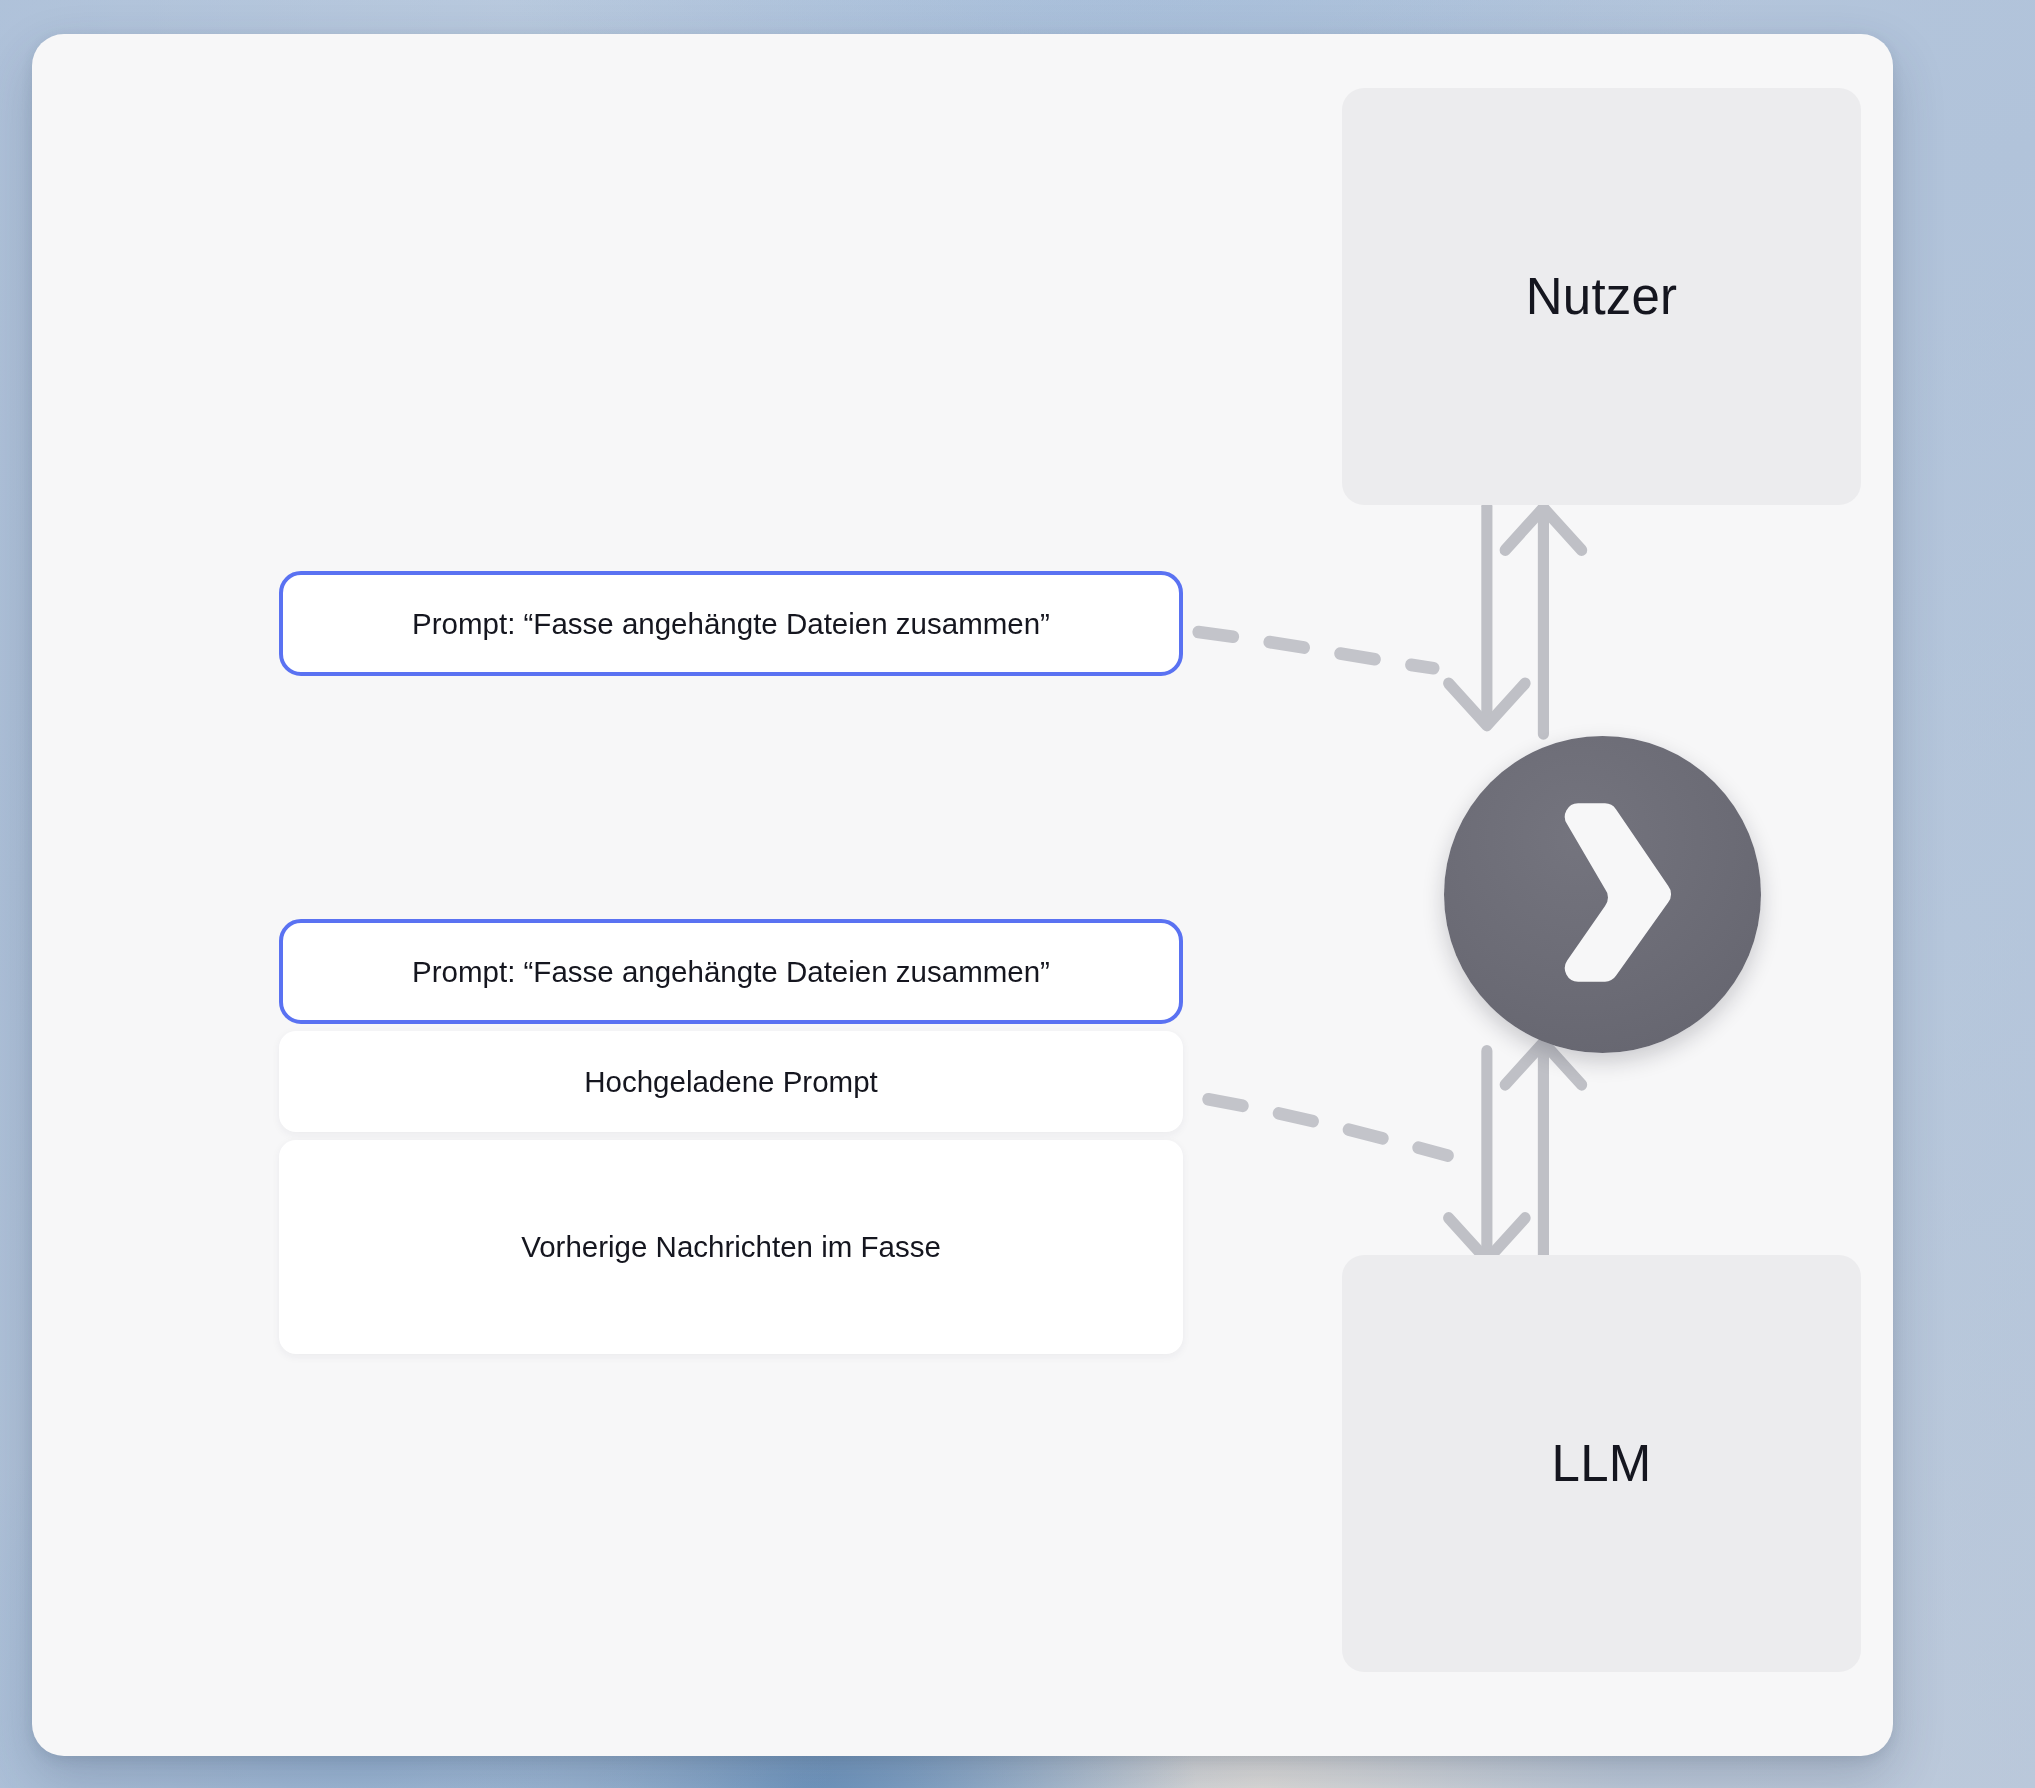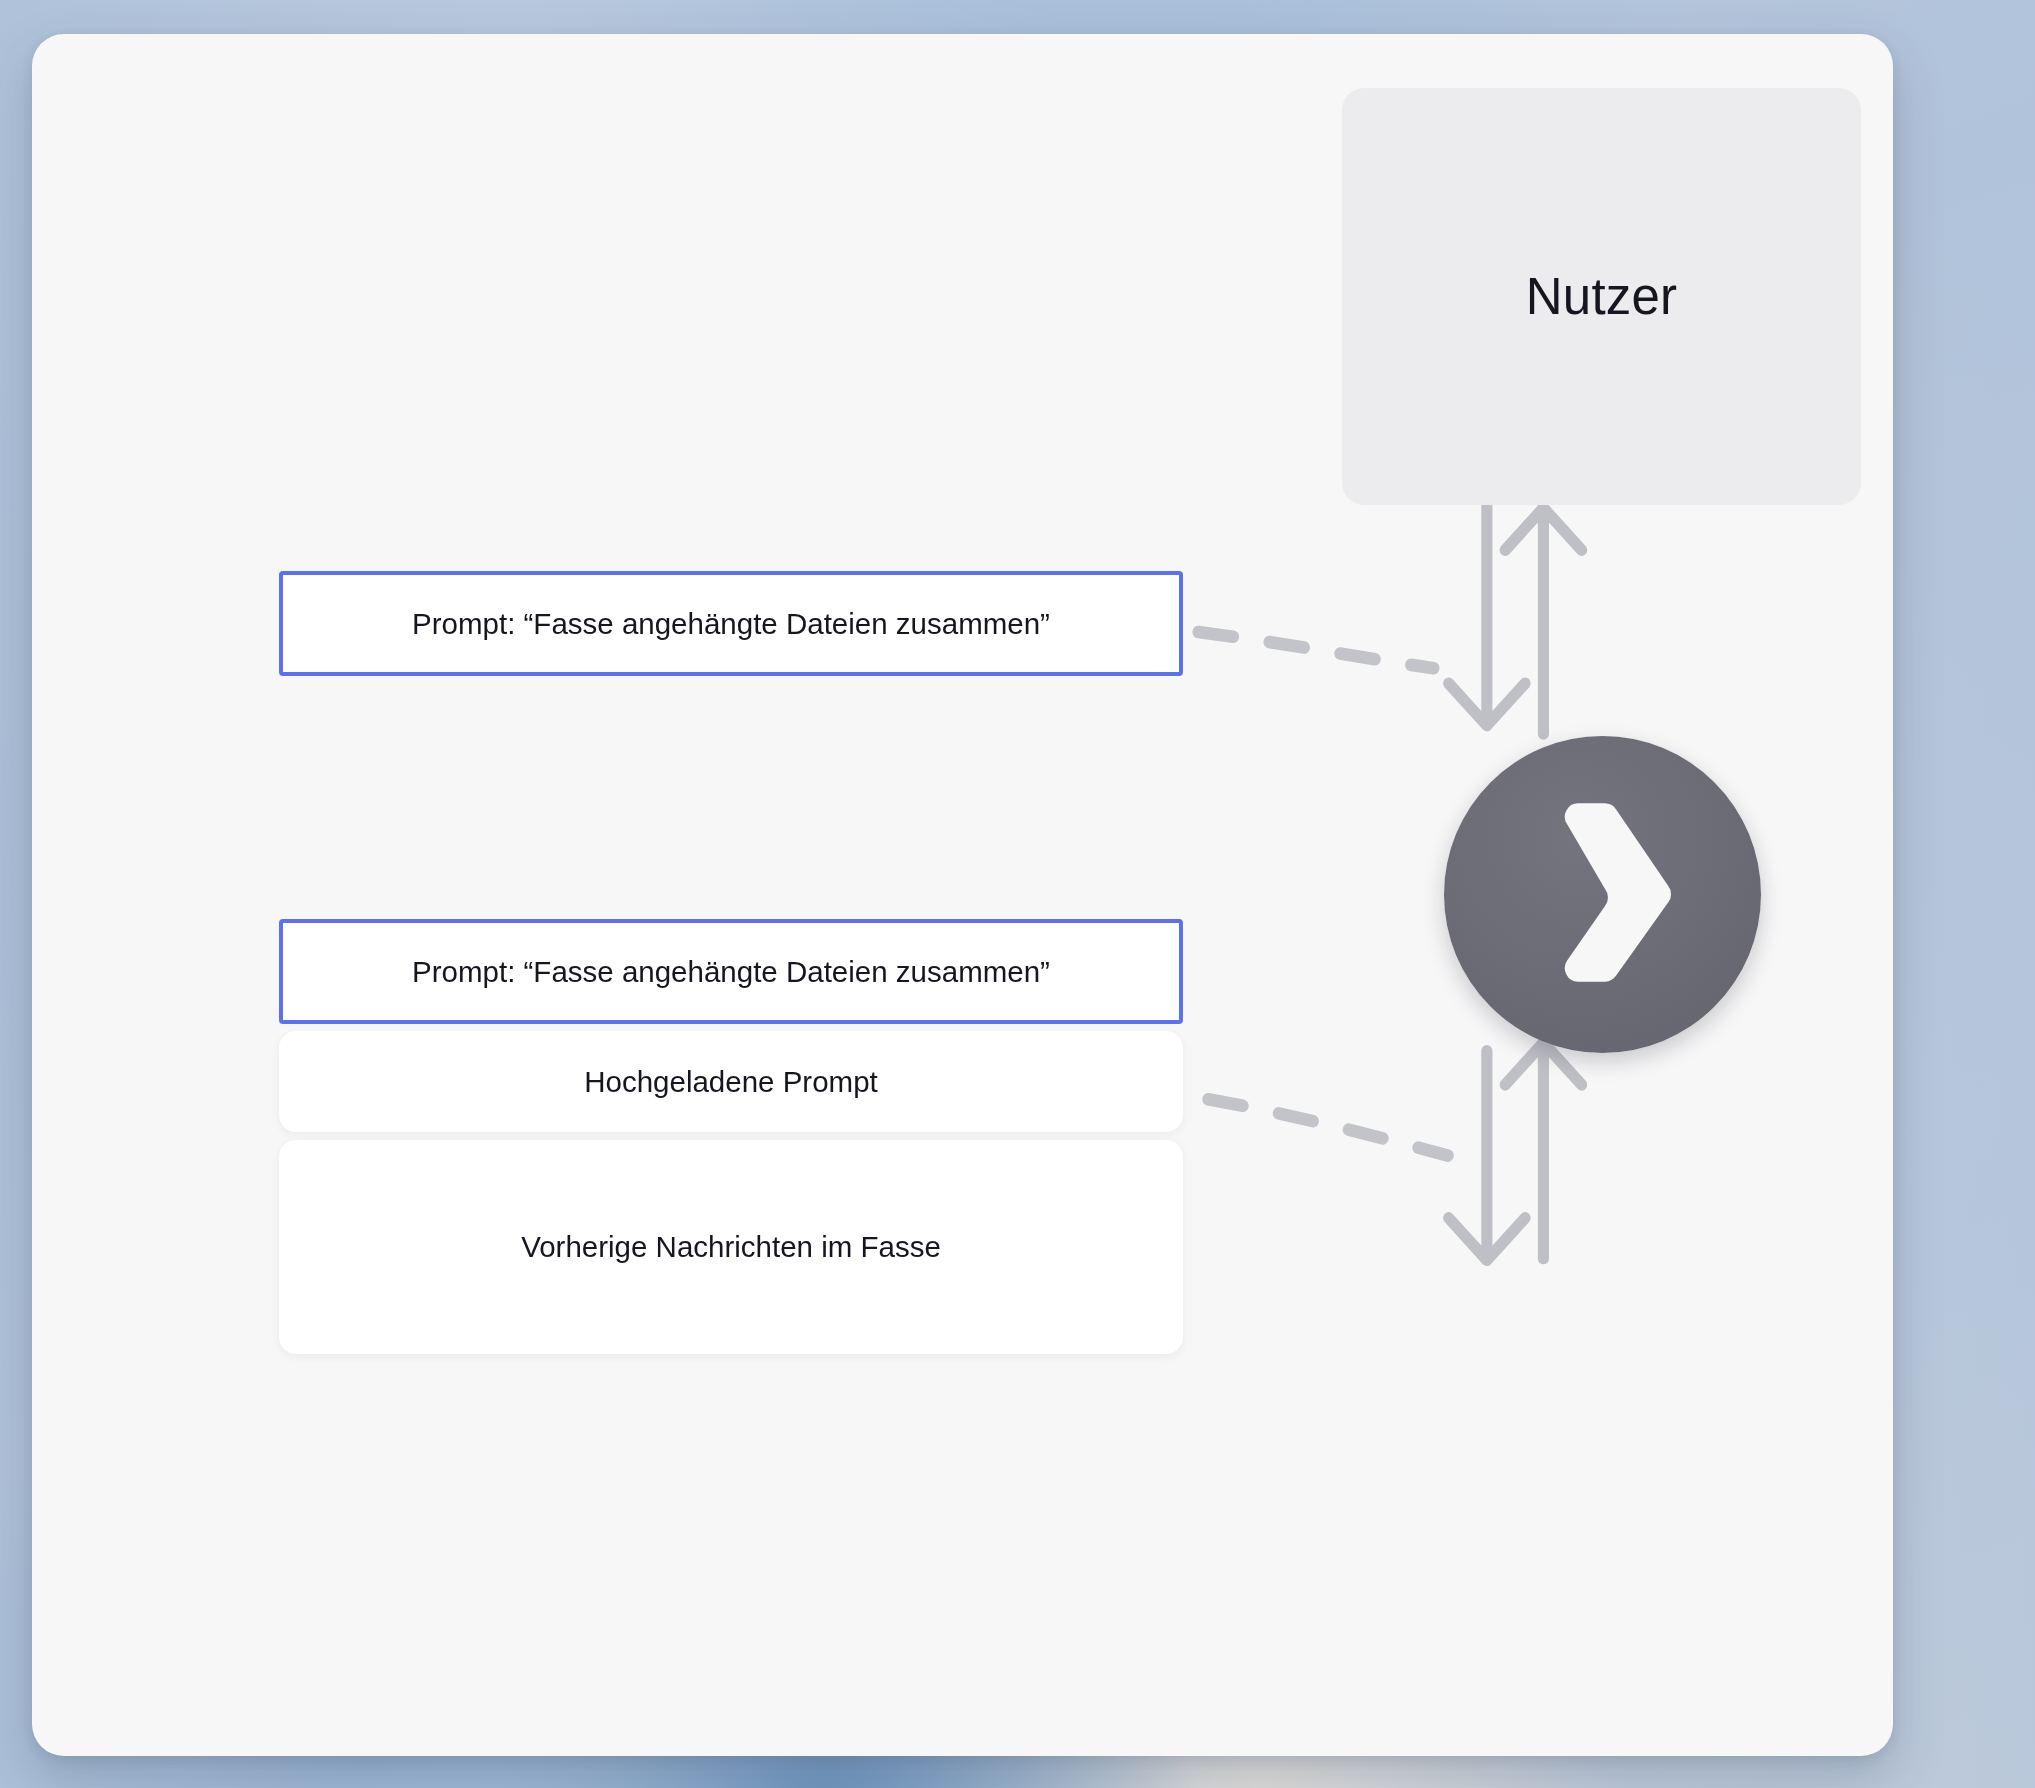--- a/index.html
+++ b/index.html
@@ -96,21 +96,21 @@
   }
   .ctx-label {
     font-size: 29.5px;
     font-weight: 400;
     color: #15161f;
     line-height: 1.2;
   }
   .ctx-box.prompt {
     background: #ffffff;
     border: 4.2px solid #5a72f2;
-    border-radius: 4px;
+    border-radius: 22px;
   }
   .ctx-box.plain {
     background: #ffffff;
     border: 0;
     border-radius: 17px;
     box-shadow: 0 2.5px 8.4px rgba(30,40,70,.055);
   }
 
   #ctx-prompt-top   { left: 247px; top: 537px;  width: 904px; height: 105px; }
   #ctx-prompt-stack { left: 247px; top: 885px; width: 904px; height: 105px; }
@@ -151,20 +151,23 @@
 
     <path d="M 1375 700 C 1520 712, 1640 736, 1760 752" fill="none" stroke="#c3c4ca" stroke-width="15" stroke-linecap="round" stroke-dasharray="44 46"></path>
 
     <path d="M 1388 1250 C 1530 1268, 1660 1300, 1778 1330" fill="none" stroke="#c3c4ca" stroke-width="15" stroke-linecap="round" stroke-dasharray="44 46"></path>
   </svg>
 
   <div class="actor" id="actor-nutzer">
     <span class="actor-label">Nutzer</span>
   </div>
 
+  <div class="actor" id="actor-llm">
+    <span class="actor-label">LLM</span>
+  </div>
 
   <div id="brand-circle">
     <span>
       <svg width="143" height="194" viewBox="0 0 170 230" aria-hidden="true">
         <path d="M56 6 H88 a16 16 0 0 1 13 7 L163 104 a16 16 0 0 1 0 20 L101 211
                  a16 16 0 0 1 -13 7 H56 a16 16 0 0 1 -13 -25 L88 128
                  a16 16 0 0 0 0 -20 L43 31 A16 16 0 0 1 56 6 Z" fill="#f7f7f8"></path>
       </svg>
     </span>
   </div>

